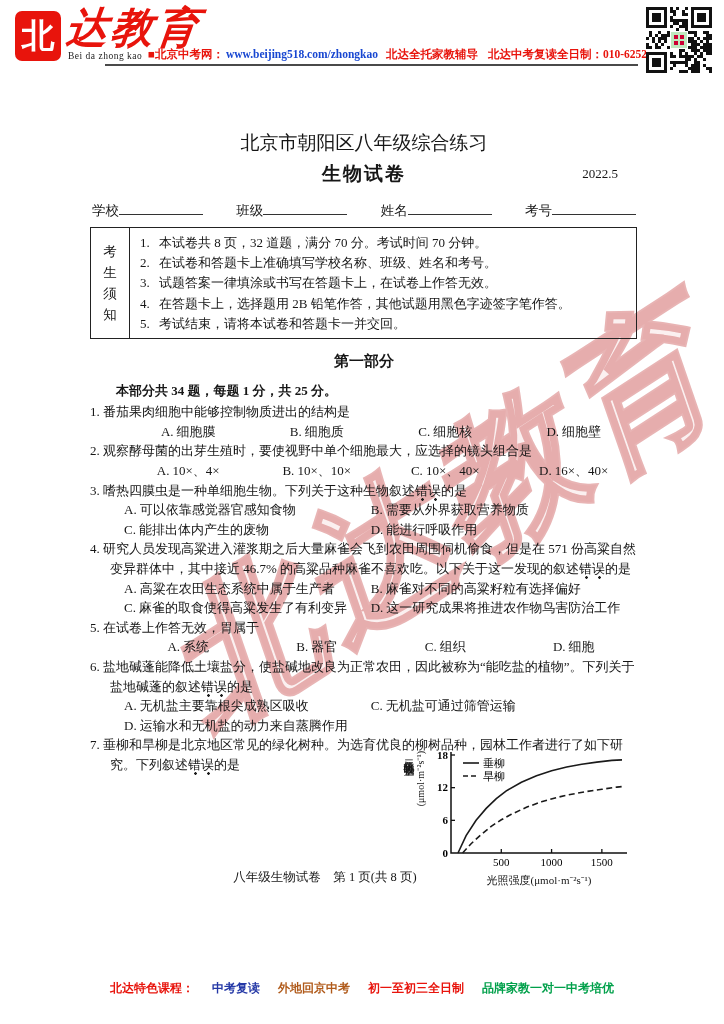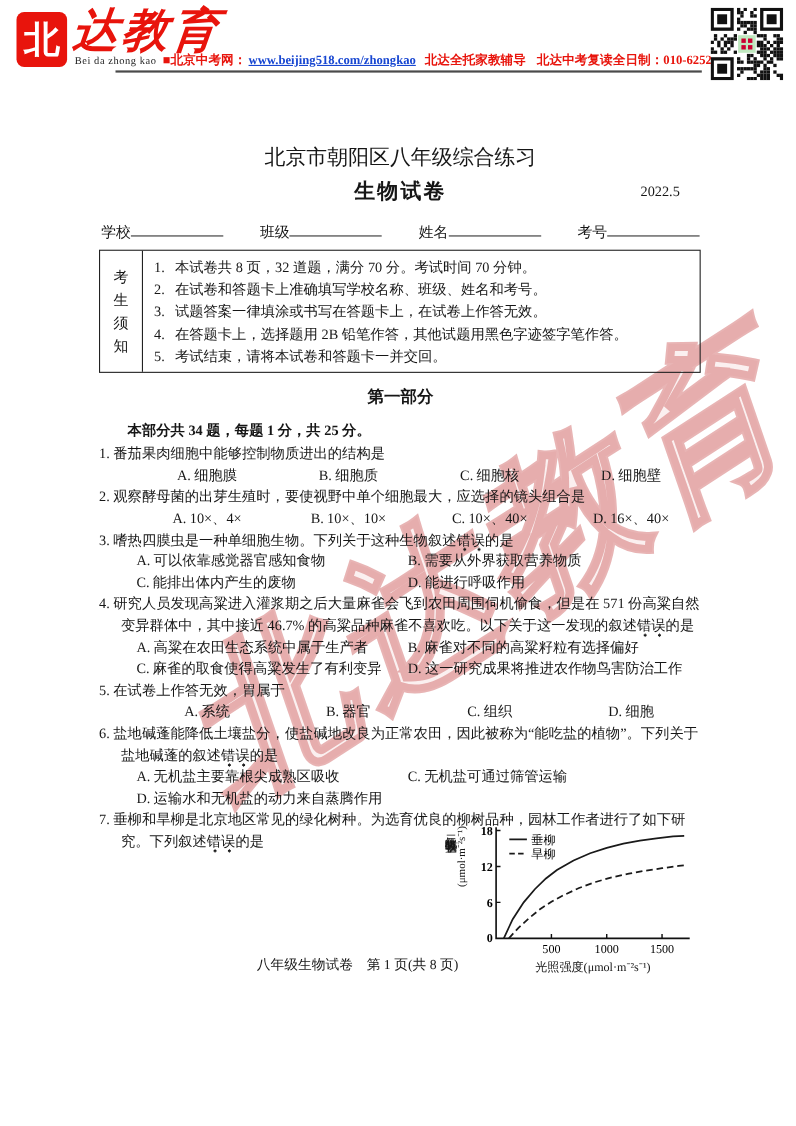--- a/index.html
+++ b/index.html
@@ -8,21 +8,21 @@
 
   
   .seal{position:absolute;left:15px;top:11px;width:46px;height:50px;background:#e8140c;
         border-radius:7px;color:#fff;font-size:33px;font-weight:bold;display:flex;
         align-items:center;justify-content:center;z-index:2;}
   .logo-name{position:absolute;left:66px;top:0px;font-size:42px;font-weight:900;color:#e8140c;
         font-style:italic;letter-spacing:3px;transform:skewX(-6deg);z-index:2;}
   .logo-sub{position:absolute;left:68px;top:51px;font-size:9.5px;color:#222;z-index:2;letter-spacing:.5px;}
   .header-info{position:absolute;left:148px;top:47px;font-size:11.5px;font-weight:bold;
         color:#e8140c;white-space:nowrap;z-index:2;}
-  .header-info .lnk{color:#1746d1;text-decoration:underline;margin:0 8px 4px 2px;}
+  .header-info .lnk{color:#1746d1;margin:0 8px 4px 2px;}
   .header-info .gap{margin-left:10px;}
   .header-rule{position:absolute;left:105px;top:64px;width:533px;height:2px;background:#4a4a4a;z-index:2;}
   .qr{position:absolute;left:646px;top:7px;z-index:2;}
 
   
   .region-title{position:absolute;left:90px;top:130px;width:548px;text-align:center;
         font-size:19px;z-index:1;}
   .paper-row{position:absolute;left:90px;top:161px;width:548px;text-align:center;z-index:1;font-family:Liberation Serif, serif;}
   .paper-title{font-size:19px;font-weight:bold;letter-spacing:2px;}
   .paper-date{position:absolute;right:20px;top:5px;font-size:13px;text-align:right;}
@@ -381,14 +381,15 @@
                 <text x="56" y="31" font-size="11" font-family="Liberation Serif, serif">旱柳</text>
               </svg>
             </div>
             <div class="xlabel">光照强度(μmol·m⁻²s⁻¹)</div>
           </div>
         </div>
       </div>
   </div>
 
   <div class="page-footer">八年级生物试卷　第 1 页(共 8 页)</div>
+  <div class="bottom-promo" id="bottom-promo"><span style="color: rgb(232, 20, 12);">北达特色课程：</span><span style="color: rgb(36, 56, 166);">中考复读</span><span style="color: rgb(176, 90, 26);">外地回京中考</span><span style="color: rgb(232, 20, 12);">初一至初三全日制</span><span style="color: rgb(0, 160, 74);">品牌家教一对一中考培优</span></div>
 
 </div>
 
 </body></html>

